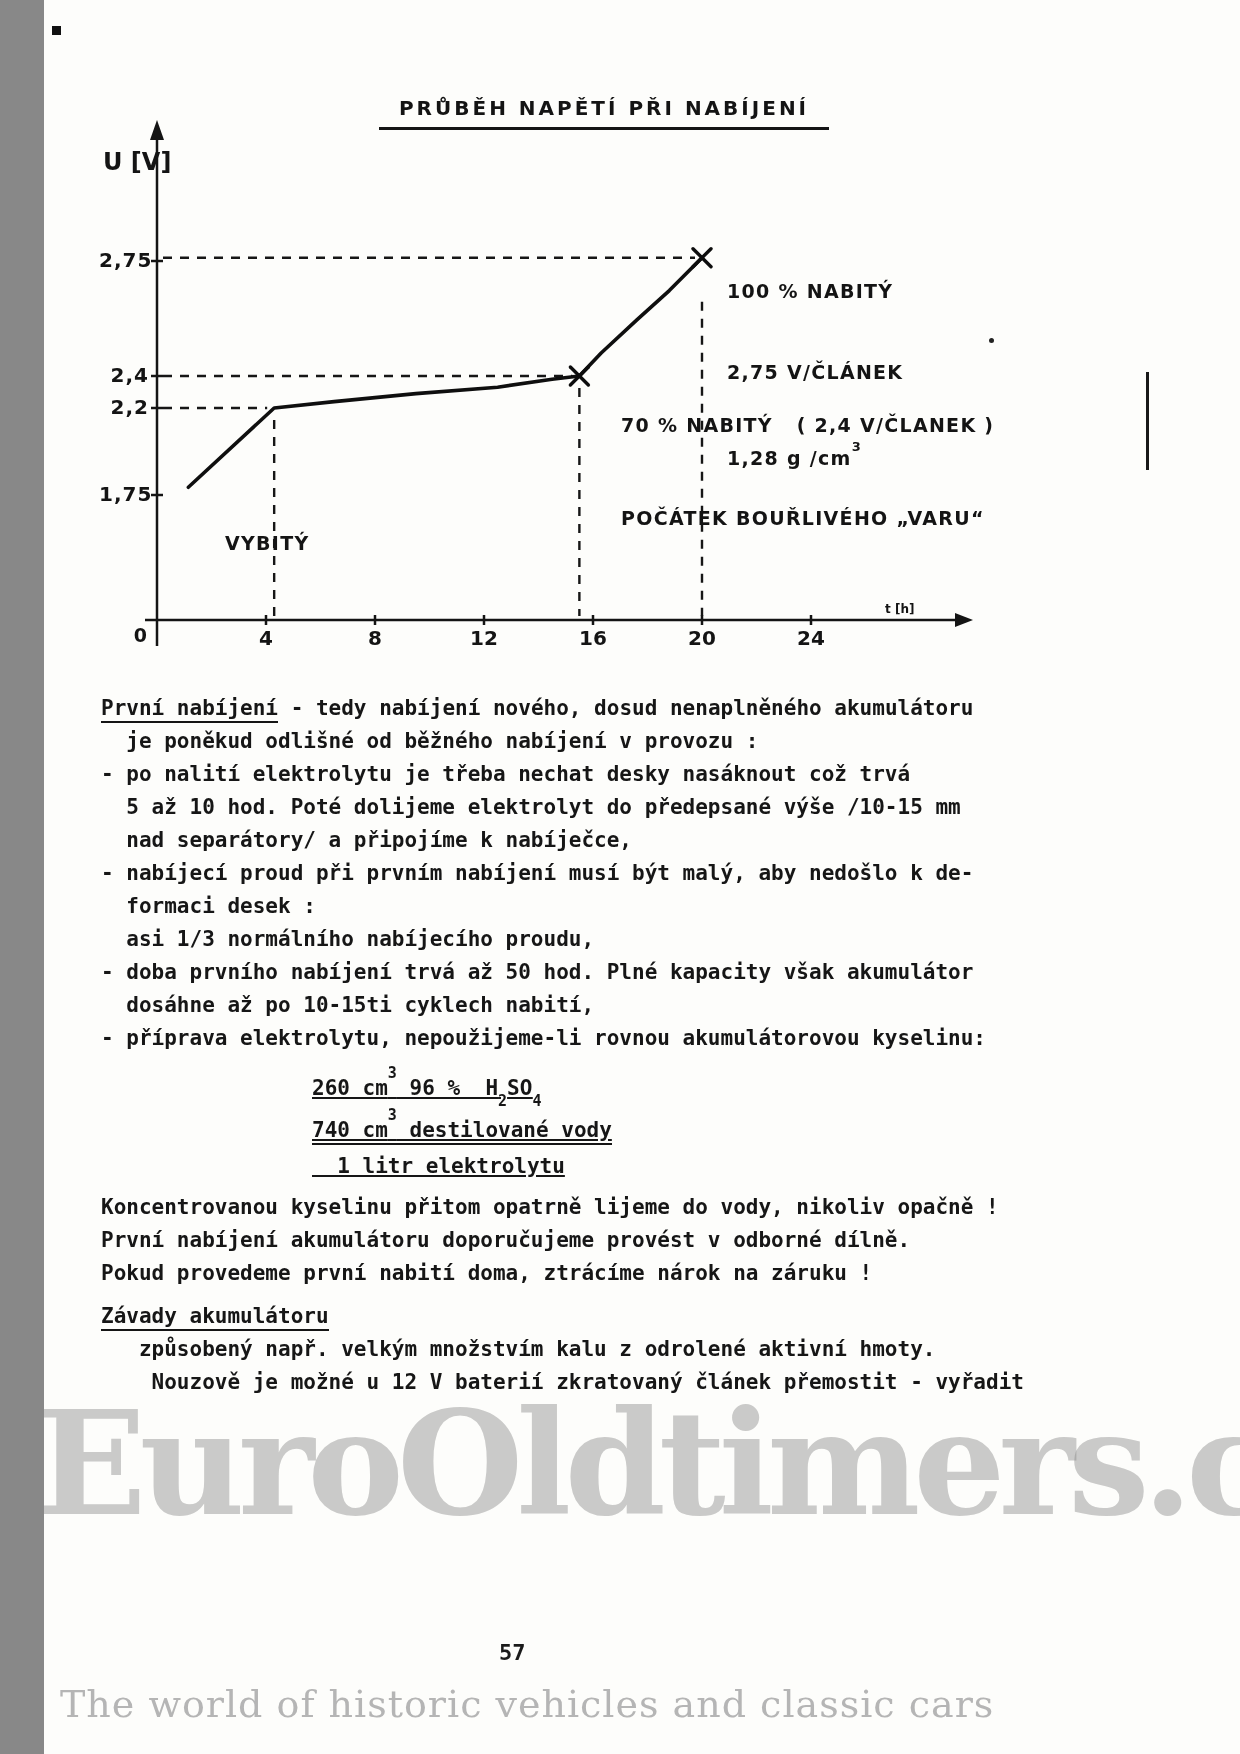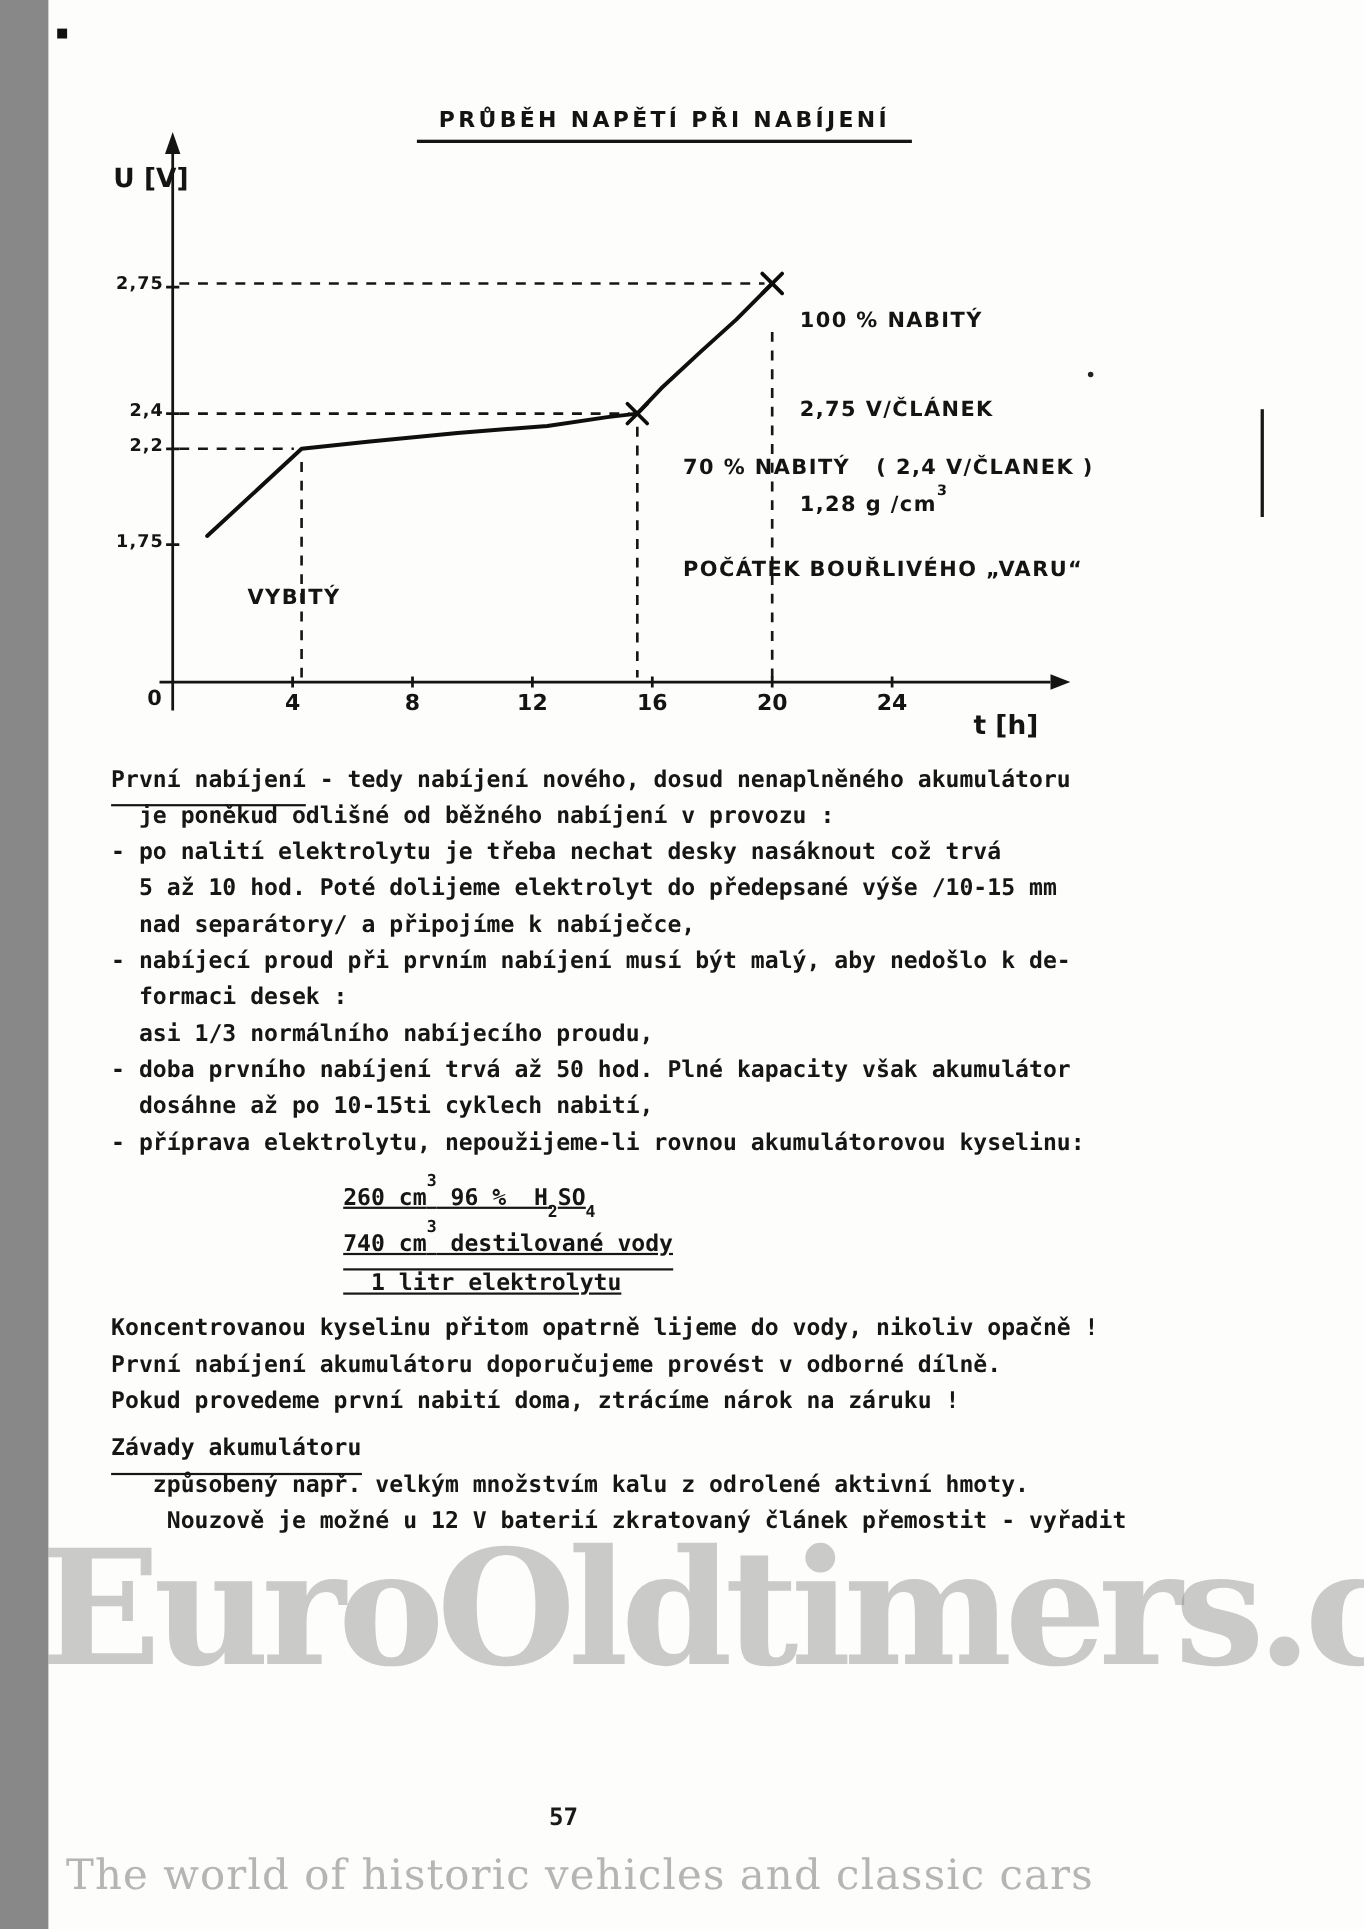--- a/index.html
+++ b/index.html
@@ -16,32 +16,32 @@
         padding-bottom:7px;border-bottom:3px solid #151515;color:#141414;white-space:pre;}
   #chart-region{position:absolute;left:55px;top:98px;width:1010px;height:600px;}
   #chart-svg{position:absolute;left:0;top:0;}
   .ax{stroke:#141414;stroke-width:2.5;}
   .dash{stroke:#161616;stroke-width:2.4;stroke-dasharray:9 8;}
   .curve{fill:none;stroke:#0f0f0f;stroke-width:3.6;stroke-linejoin:round;stroke-linecap:round;}
   .mark{stroke:#0d0d0d;stroke-width:3.4;stroke-linecap:round;}
   .fillk{fill:#141414;stroke:none;}
   .clabel{position:absolute;font-family:"DejaVu Sans",sans-serif;font-weight:bold;color:#141414;white-space:pre;}
   .ylab{position:absolute;left:0;width:50px;text-align:right;font-family:"DejaVu Sans",sans-serif;
-        font-weight:bold;font-size:16px;letter-spacing:1px;color:#141414;}
+        font-weight:bold;font-size:20px;letter-spacing:1px;color:#141414;}
   .xlab{position:absolute;top:528px;width:44px;text-align:center;font-family:"DejaVu Sans",sans-serif;
         font-weight:bold;font-size:20px;color:#141414;}
   .ann{position:absolute;font-family:"DejaVu Sans",sans-serif;font-weight:bold;font-size:19px;
         letter-spacing:1.3px;color:#141414;line-height:27px;white-space:pre;}
   .ann-70{line-height:31px;}
   .ann sup{font-size:13px;position:relative;top:-7px;}
   
   .body-text{position:absolute;left:57px;top:692px;width:1120px;font-size:21px;font-weight:bold;
         letter-spacing:0;color:#161616;}
   .tline{white-space:pre;height:33px;line-height:33px;}
-  .ul{border-bottom:2.5px solid #151515;padding-bottom:11px;}
+  .ul{border-bottom:2.5px solid #151515;padding-bottom:1px;}
   sup{font-size:15px;position:relative;top:-9px;}
   sub{font-size:15px;position:relative;top:6px;}
   .recipe{margin:6px 0 4px 211px;text-decoration:underline;}
   .rline{white-space:pre;height:42px;line-height:42px;}
   
   .pagenum{position:absolute;left:455px;top:1640px;width:90px;
         font-size:22px;font-weight:bold;color:#1a1a1a;}
   .wm-main{position:absolute;left:-8px;top:1378px;white-space:nowrap;
         font-family:"DejaVu Serif",serif;font-weight:bold;font-size:145px;letter-spacing:-7px;
         color:rgba(130,130,130,0.42);}
@@ -82,21 +82,21 @@
         <line x1="64" y1="159.71428571428578" x2="596" y2="159.71428571428578" class="dash"></line>
         <line x1="603" y1="203.71428571428578" x2="603" y2="518" class="dash"></line>
         <polyline points="89.3375,389.26666666666665 175.175,310 235.125,303.59999999999997 316.875,295.6 398.625,289.2 453.125,281.2 480.375,278 502.175,254.99999999999991 537.6,222.1428571428572 570.3000000000001,192.5714285714285 603,159.71428571428578" class="curve"></polyline>
         <line x1="471.375" y1="269" x2="489.375" y2="287" class="mark"></line>
         <line x1="471.375" y1="287" x2="489.375" y2="269" class="mark"></line>
         <line x1="594" y1="150.71428571428578" x2="612" y2="168.71428571428578" class="mark"></line>
         <line x1="594" y1="168.71428571428578" x2="612" y2="150.71428571428578" class="mark"></line>
       </svg>
 
     <div class="clabel" style="left:4px;top:50px;font-size:24px;">U [V]</div>
-    <div class="clabel" style="left:786px;top:547px;font-size:24px;">t [h]</div>
+    <div class="clabel" style="left:786px;top:504px;font-size:12px;">t [h]</div>
     <div class="clabel" style="left:22px;top:526px;width:26px;text-align:right;font-size:19px;">0</div>
 
     <div class="ann" style="left:628px;top:126px;">
       <div>100 % NABITÝ</div>
       <div>2,75 V/ČLÁNEK</div>
       <div><span>1,28 g /cm</span><sup>3</sup></div>
     </div>
 
     <div class="ann ann-70" style="left:522px;top:250px;">
       <div>70 % NABITÝ   ( 2,4 V/ČLANEK )</div>

